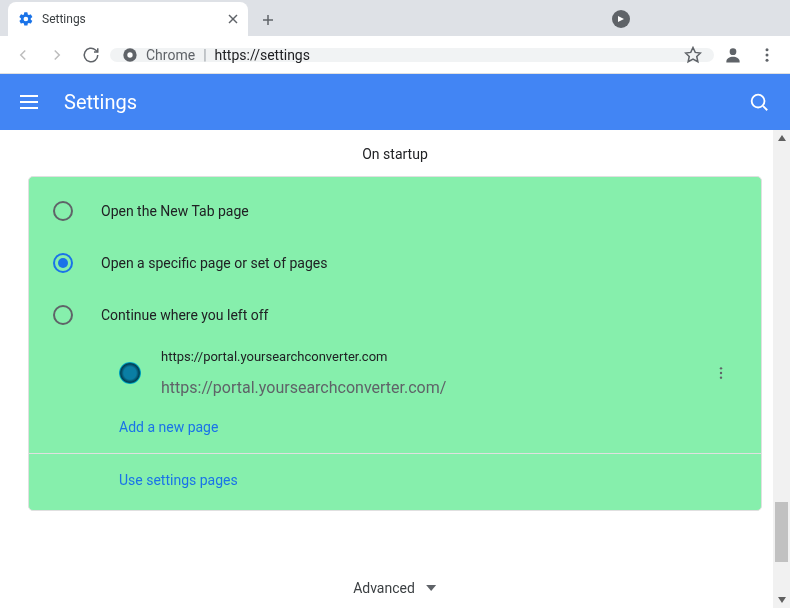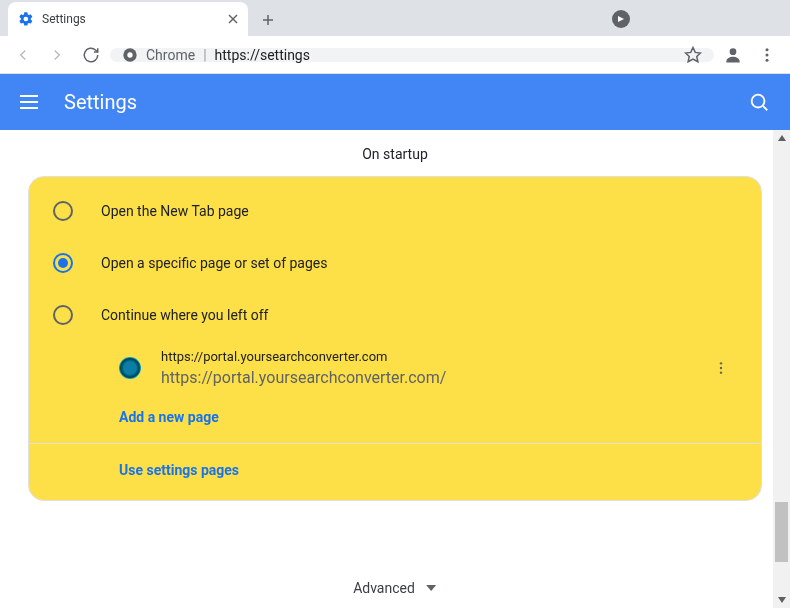--- a/index.html
+++ b/index.html
@@ -37,35 +37,35 @@
 .search-btn { margin-left:auto; color:#fff;}
 
 
 .content-wrap { height: calc(608px - 36px - 38px - 56px); overflow:hidden; position:relative; background:#fff; padding: 8px 10px 0 10px;}
 .scrollbar-top { position:absolute; right:0; top:0; width:17px; height:16px; background:#f1f1f1; display:flex; align-items:center; justify-content:center; color:#606060;}
 .scrollbar-track { position:absolute; right:0; top:16px; bottom:16px; width:17px; background:#f1f1f1;}
 .scrollbar-thumb { position:absolute; right:2px; width:13px; height:60px; background:#c1c1c1; bottom: 30px;}
 .scrollbar-bottom { position:absolute; right:0; bottom:0; width:17px; height:16px; background:#f1f1f1; display:flex; align-items:center; justify-content:center; color:#606060;}
 
 .section-title { font-size: 14px; color:#202124; padding: 8px 18px 14px 18px; text-align: center;}
-.card { margin: 0 18px 20px 18px; border:1px solid #e0e0e0; border-radius: 16px; padding: 8px 0; background:#fde047;}
+.card { margin: 0 18px 20px 18px; border:1px solid #e0e0e0; border-radius: 5px; padding: 8px 0; background:#86efac;}
 .radio-row { display:flex; align-items:center; padding: 16px 24px; gap: 28px;}
 .radio { width:20px; height:20px; border:2px solid #5f6368; border-radius:50%; flex-shrink:0; display:flex; align-items:center; justify-content:center;}
 .radio.selected { border-color:#1a73e8;}
 .radio.selected::after { content:''; width:10px; height:10px; background:#1a73e8; border-radius:50%;}
 .radio-label { font-size: 14px; color:#202124;}
 
 .page-item { display:flex; align-items:center; padding: 8px 24px 8px 90px; gap: 20px;}
 .page-favicon { width:22px; height:22px; border-radius:50%; background: radial-gradient(circle, #0a7ea4 40%, #003d52 60%, #00b8d4 70%); flex-shrink:0;}
-.page-text { display:flex; flex-direction:column; gap:4px;}
+.page-text { display:flex; flex-direction:column; gap:14px;}
 .page-url-title { font-size:13px; color:#202124;}
 .page-url-sub { font-size:16px; color:#5f6368;}
 .page-more { margin-left:auto; color:#5f6368; padding-right:8px;}
 
-.link-row { padding: 14px 24px 14px 90px; font-size:14px; color:#1a73e8; font-weight:700;}
+.link-row { padding: 14px 24px 14px 90px; font-size:14px; color:#1a73e8; font-weight:400;}
 .divider { height:1px; background:#e0e0e0; margin: 4px 0;}
 
 .advanced { position:absolute; bottom: 12px; left:50%; transform:translateX(-50%); display:flex; align-items:center; gap:10px; font-size:14px; color:#3c4043;}
 .advanced svg { color:#5f6368;}
 
 svg { display:block; }
 </style>
 </head>
 <body>
 

